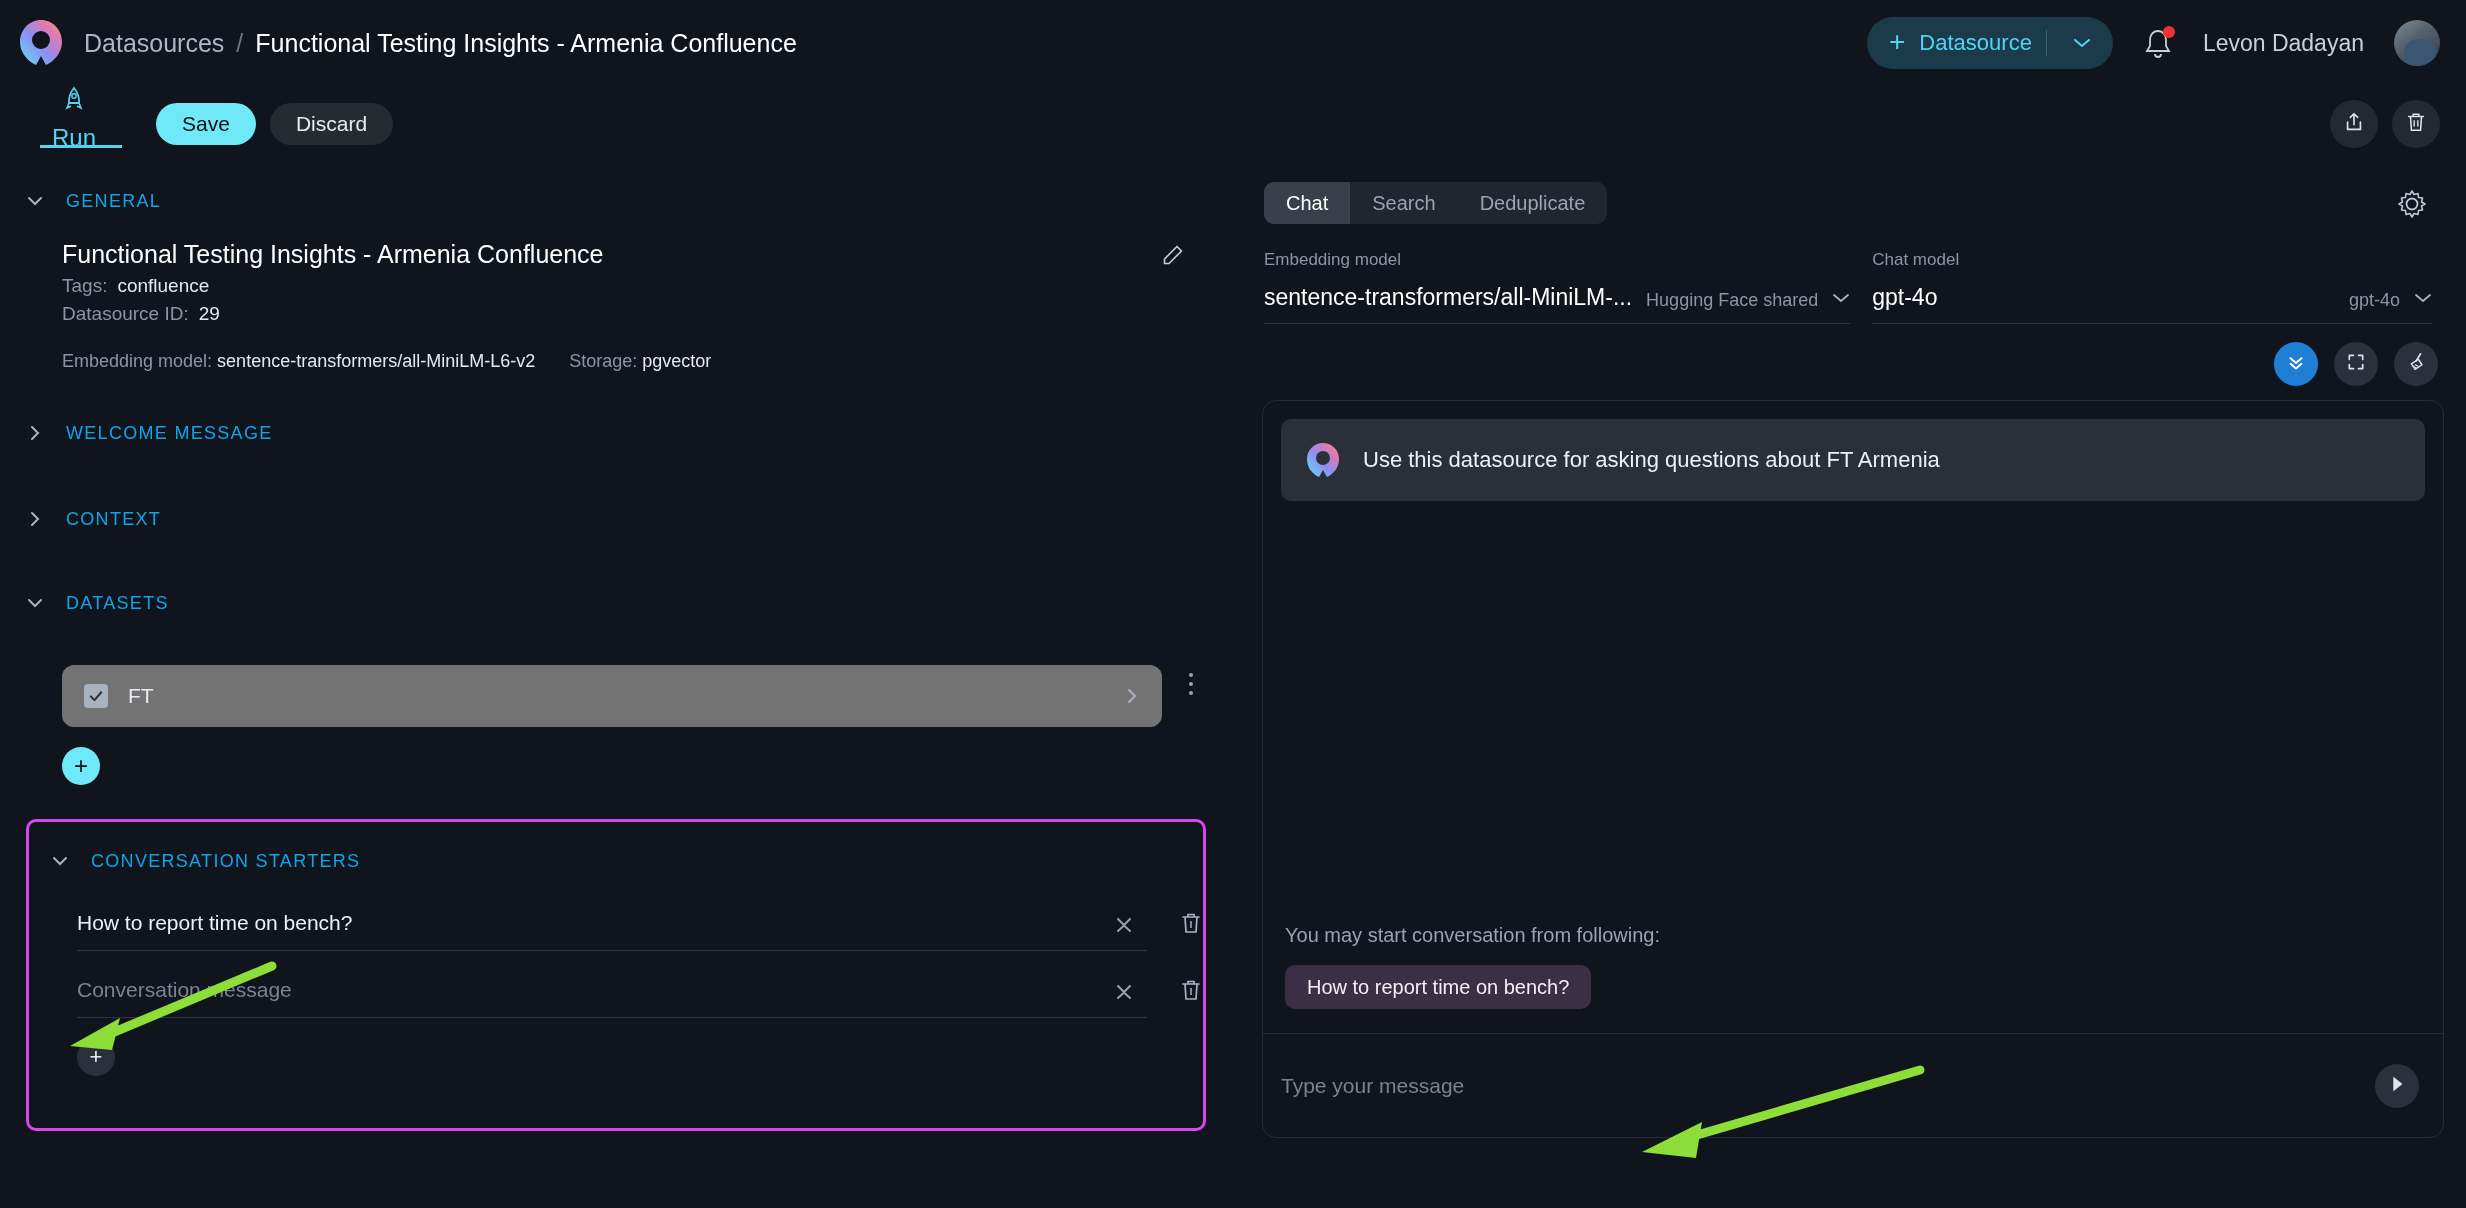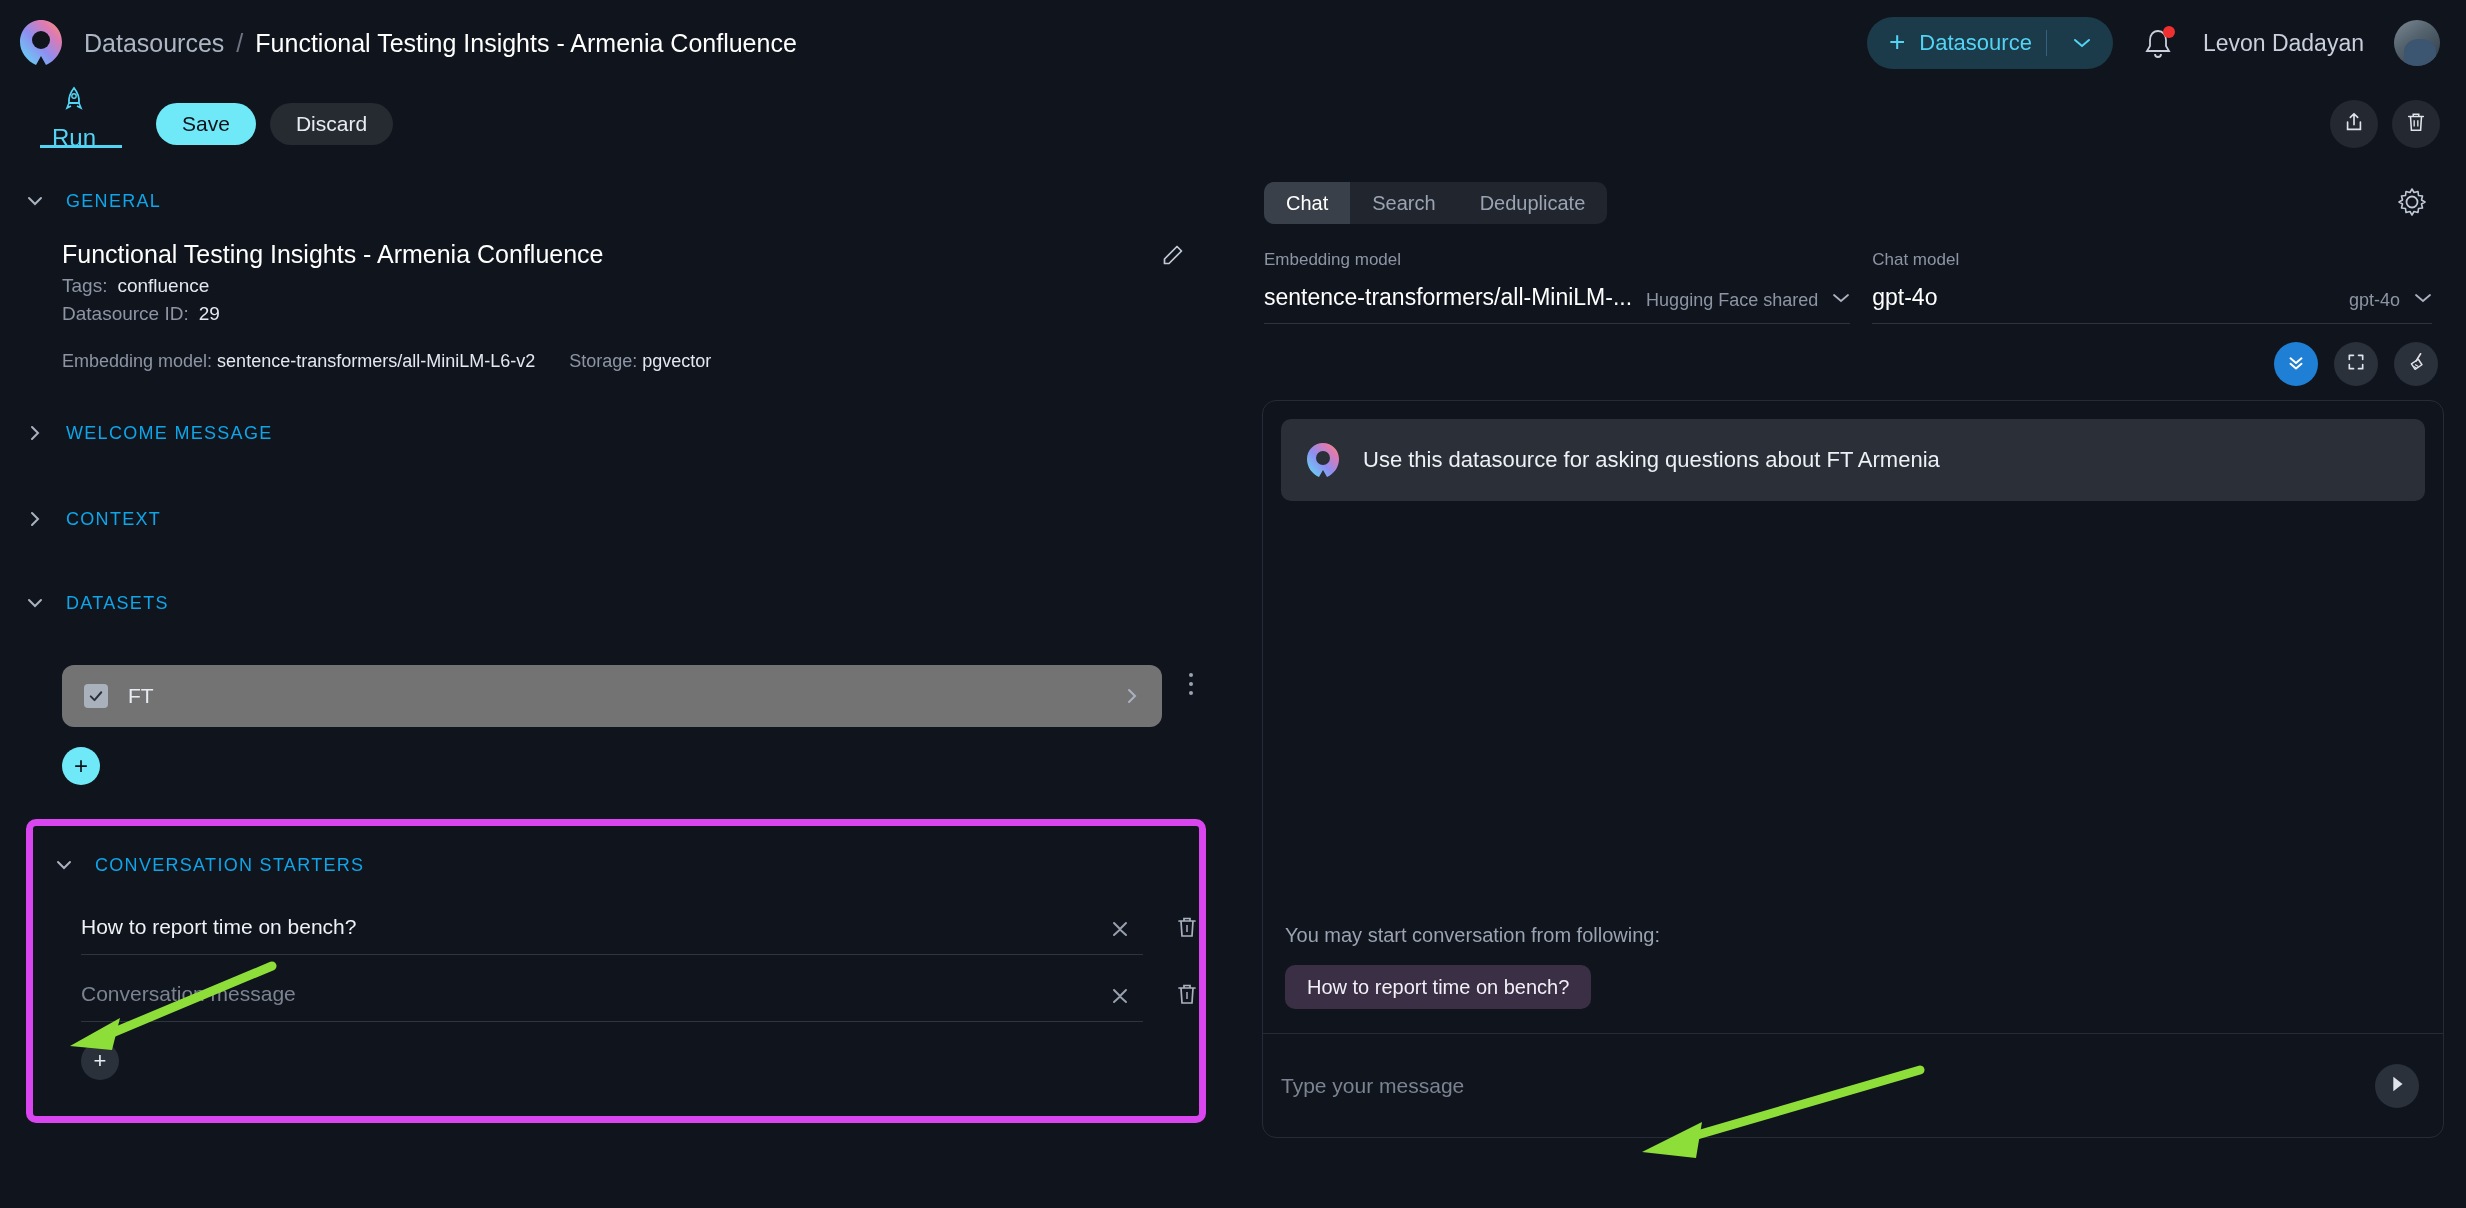--- a/index.html
+++ b/index.html
@@ -121,22 +121,22 @@
   #ds-kebab i { width:4px; height:4px; border-radius:50%; background:#9aa3b2; display:block; }
 
   #add-dataset {
     margin-left:36px; margin-top:20px; width:38px; height:38px; border-radius:50%;
     background:#6fe8f7; color:#0d1117; font-size:24px;
     display:flex; align-items:center; justify-content:center; line-height:1;
   }
 
   
   #cs-card {
-    margin-top:34px; border:7px solid #d946ef; border-radius:10px;
-    padding:16px 0 36px 0; position:relative;
+    margin-top:34px; border:3px solid #d946ef; border-radius:10px;
+    padding:16px 0 52px 0; position:relative;
   }
   #cs-head { padding-left:22px; }
   .cs-row { display:flex; align-items:center; padding-left:48px; margin-top:26px; }
   .cs-input-wrap {
     flex:1; border-bottom:1px solid #2e3440; padding:0 0 14px 0;
     display:flex; align-items:center; max-width:1090px;
   }
   .cs-input { flex:1; font-size:21px; }
   .cs-input.filled { color:#eef1f6; }
   .cs-input.empty { color:#7b8391; }
@@ -145,21 +145,21 @@
   #add-starter {
     margin-left:48px; margin-top:20px; width:38px; height:38px; border-radius:50%;
     background:#2b313b; color:#e8ecf2; font-size:22px;
     display:flex; align-items:center; justify-content:center; line-height:1;
   }
 
   
   #right {
     position:absolute; left:1240px; top:162px; width:1226px; height:1046px;
   }
-  #tabs-row { display:flex; align-items:flex-start; padding:20px 34px 0 24px; }
+  #tabs-row { display:flex; align-items:flex-end; padding:20px 34px 0 24px; }
   #tabs {
     display:flex; background:#21252d; border-radius:10px; overflow:hidden; height:42px;
   }
   .tab {
     display:flex; align-items:center; padding:0 22px; font-size:20px; color:#9aa3b2;
   }
   .tab.active { background:#3a4049; color:#ffffff; }
   #gear-btn { margin-left:auto; width:40px; height:40px; }
 
   #models-row { display:flex; padding:26px 34px 0 24px; gap:22px; }

